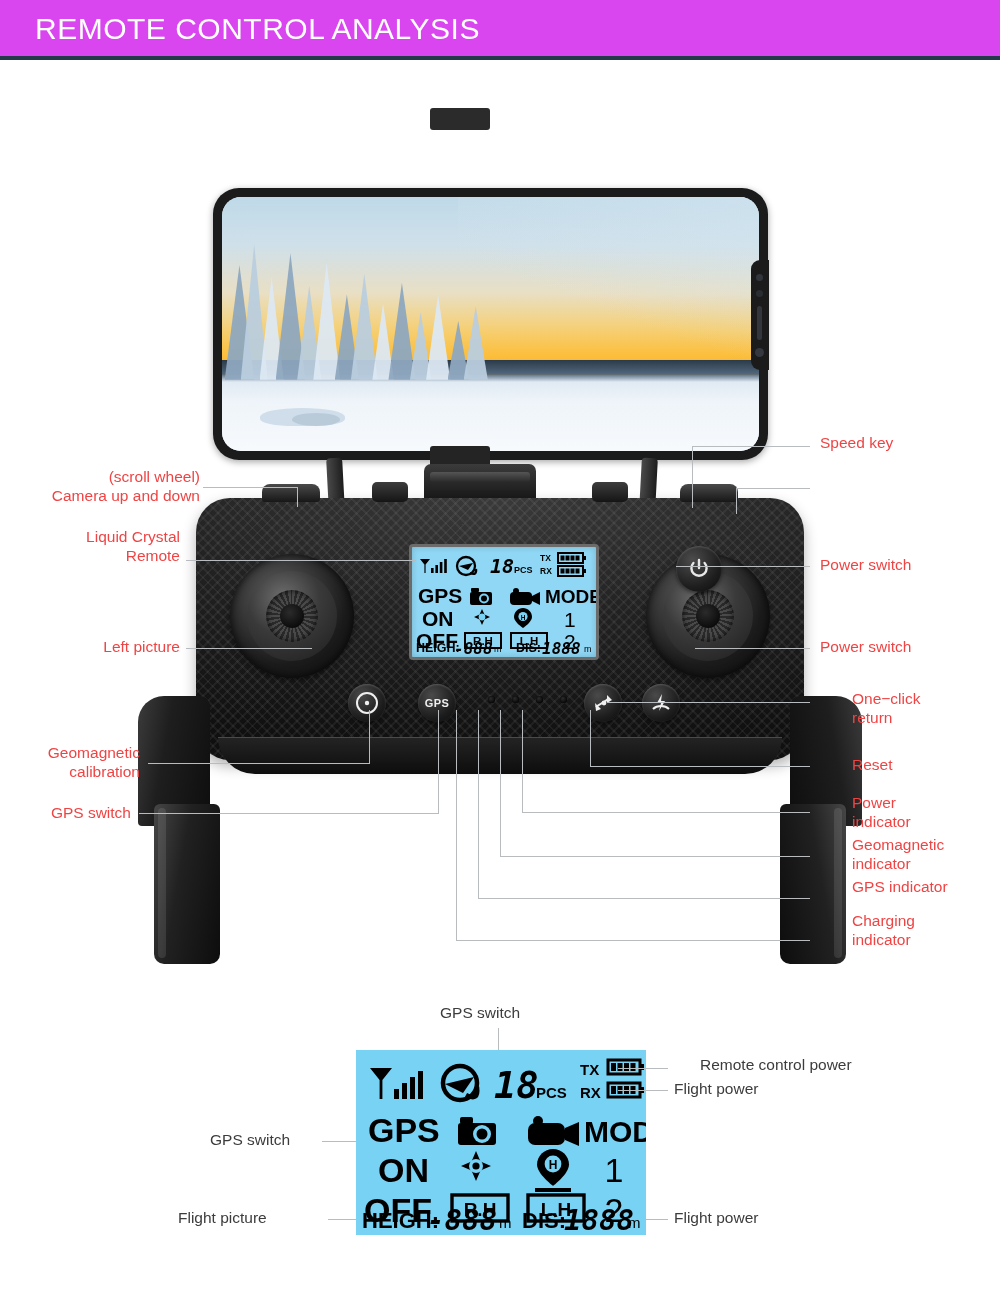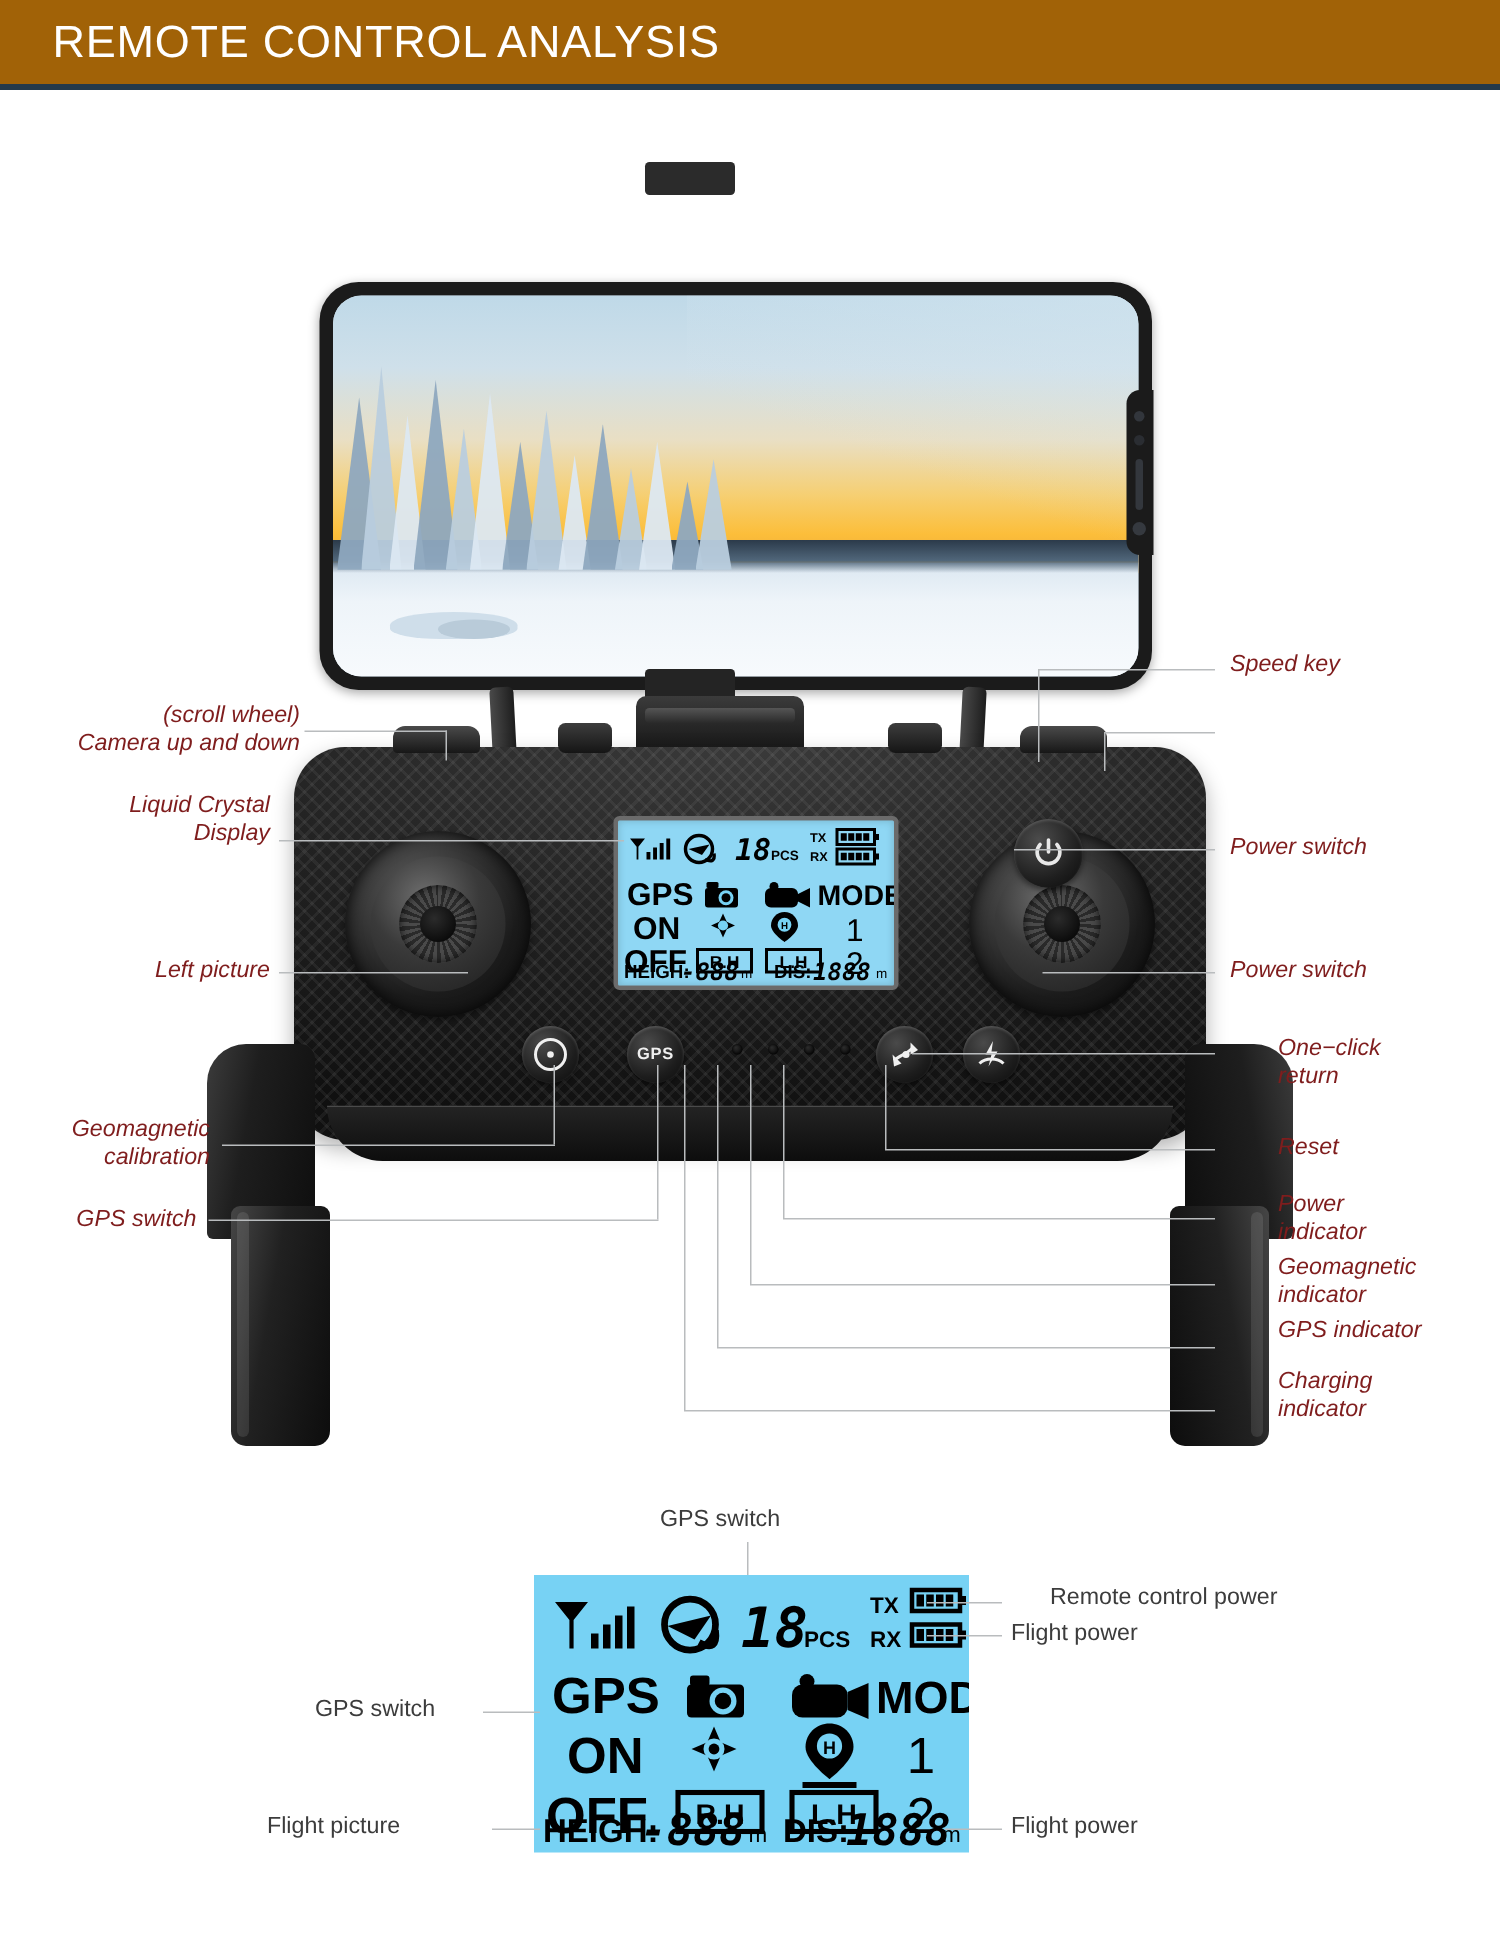--- a/index.html
+++ b/index.html
@@ -5,21 +5,21 @@
   html,body{margin:0;padding:0;}
   body{
     width:1000px;height:1289px;position:relative;overflow:hidden;
     background:#ffffff;
     font-family:"Liberation Sans","DejaVu Sans",sans-serif;
     color:#3a3a3a;
   }
   
   #header{
     position:absolute;left:0;top:0;width:1000px;height:60px;
-    background:#a16207;
+    background:#d946ef;
   }
   #header .title{
     position:absolute;left:35px;top:0;height:60px;line-height:58px;
     font-size:30px;letter-spacing:.5px;color:#ffffff;font-weight:400;
     white-space:nowrap;
   }
   #header .under{
     position:absolute;left:0;top:56px;width:1000px;height:4px;background:#24394a;
   }
 
@@ -161,21 +161,21 @@
     background:linear-gradient(100deg,#3c3c3c 0%,#1e1e1e 38%,#0e0e0e 100%);
     border-radius:26px 10px 4px 4px;}
   .leg .lower{position:absolute;left:26px;top:108px;width:66px;height:160px;
     background:linear-gradient(100deg,#464646 0%,#212121 40%,#0d0d0d 100%);
     border-radius:6px 6px 10px 10px;}
   .leg .hl{position:absolute;left:30px;top:112px;width:8px;height:150px;background:rgba(255,255,255,.10);border-radius:4px;}
   .leg.left{left:128px;}
   .leg.right{right:128px;transform:scaleX(-1);}
 
   
-  .callout{position:absolute;font-size:15.5px;line-height:18.5px;color:#7f1d1d;white-space:pre-line;font-style:italic;}
+  .callout{position:absolute;font-size:15.5px;line-height:18.5px;color:#ef4444;white-space:pre-line;}
   .callout.r{text-align:left;}
   .callout.l{text-align:right;}
   .lead{position:absolute;background:#b9bcbe;}
   .lead.h{height:1px;}
   .lead.v{width:1px;}
 
   
   #lcd-section{position:absolute;left:0;top:990px;width:1000px;height:299px;}
   .lcd-big{
     position:absolute;left:356px;top:60px;width:290px;height:185px;
@@ -416,21 +416,21 @@
   <div class="lead h" style="left:500px;top:796px;width:310px;"></div>
   <div class="lead v" style="left:500px;top:650px;height:146px;"></div>
   <div class="lead h" style="left:478px;top:838px;width:332px;"></div>
   <div class="lead v" style="left:478px;top:650px;height:188px;"></div>
   <div class="lead h" style="left:456px;top:880px;width:354px;"></div>
   <div class="lead v" style="left:456px;top:650px;height:230px;"></div>
 
   <div class="callout l" style="left:0;top:408px;width:200px;">(scroll wheel)
 Camera up and down</div>
   <div class="callout l" style="left:0;top:468px;width:180px;">Liquid Crystal
-Display</div>
+Remote</div>
   <div class="callout l" style="left:0;top:578px;width:180px;">Left picture</div>
   <div class="callout l" style="left:0;top:684px;width:140px;">Geomagnetic
 calibration</div>
   <div class="callout l" style="left:0;top:744px;width:131px;">GPS switch</div>
 
   <div class="callout r" style="left:820px;top:374px;width:175px;">Speed key</div>
   <div class="callout r" style="left:820px;top:496px;width:175px;">Power switch</div>
   <div class="callout r" style="left:820px;top:578px;width:175px;">Power switch</div>
   <div class="callout r" style="left:852px;top:630px;width:150px;">One−click
 return</div>

